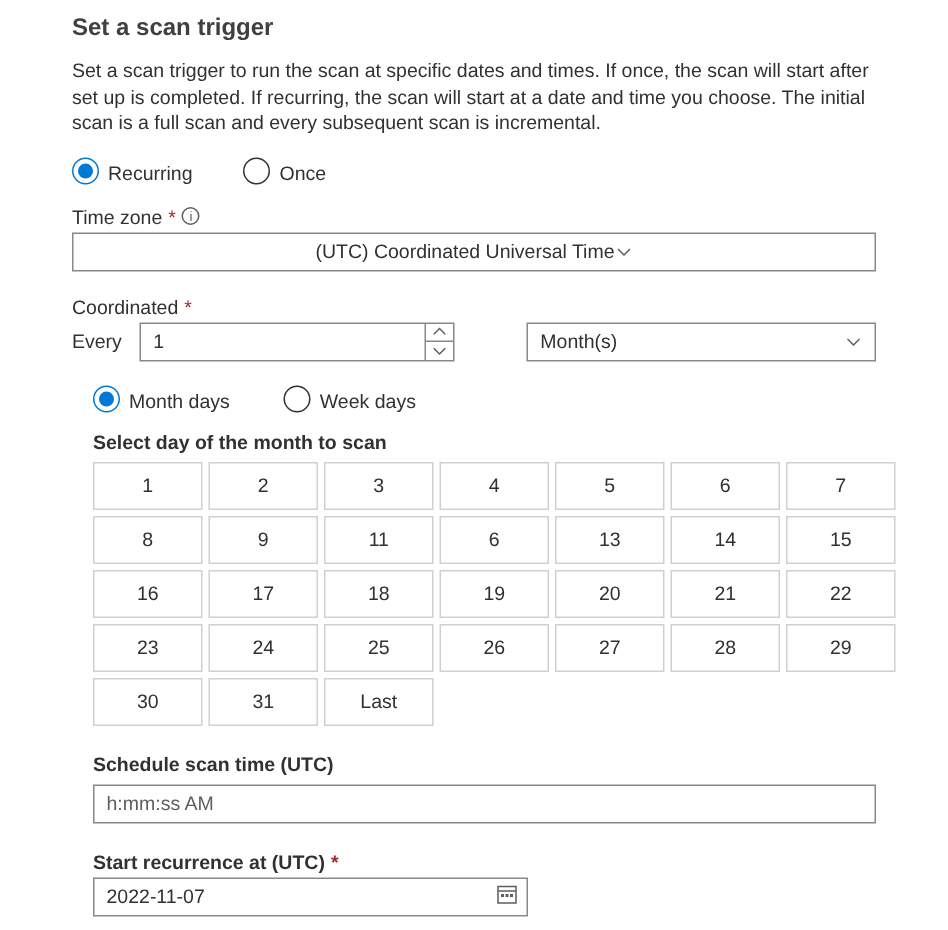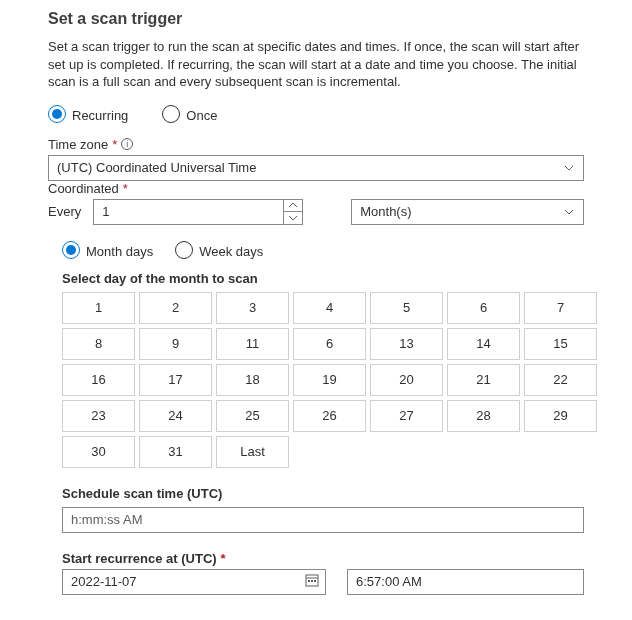--- a/index.html
+++ b/index.html
@@ -63,21 +63,21 @@
       <span class="outer"></span>
       <span>Once</span>
     </div>
   </div>
 
   <div class="label-line">
     <span>Time zone</span>
       <span class="req">*</span>
     <span class="info">i</span>
   </div>
-  <div class="select" style="">
+  <div class="select" style="margin-bottom:16px;justify-content:center;">
     <span>(UTC) Coordinated Universal Time</span>
     <span class="chev">
       <svg width="12" height="12" viewBox="0 0 12 12">
           <path d="M2 4l4 4 4-4" stroke="#605e5c" stroke-width="1" fill="none"></path>
         </svg>
     </span>
   </div>
 
   <div class="label-line">
     <span>Coordinated</span>
@@ -104,21 +104,21 @@
       <span>Month(s)</span>
       <span class="chev">
         <svg width="12" height="12" viewBox="0 0 12 12">
             <path d="M2 4l4 4 4-4" stroke="#605e5c" stroke-width="1" fill="none"></path>
           </svg>
       </span>
     </div>
   </div>
 
   <div class="indent">
-    <div class="radio-row" style="gap:22px; margin-bottom:12px;">
+    <div class="radio-row" style="gap:36px; margin-bottom:12px;">
       <div class="radio selected">
         <span class="outer">
             <span class="inner"></span>
           </span>
         <span>Month days</span>
       </div>
       <div class="radio">
         <span class="outer"></span>
         <span>Week days</span>
       </div>
@@ -172,19 +172,16 @@
         <span>
           <svg width="14" height="14" viewBox="0 0 14 14">
               <rect x="1" y="2" width="12" height="11" stroke="#605e5c" fill="none"></rect>
               <line x1="1" y1="5" x2="13" y2="5" stroke="#605e5c"></line>
               <rect x="3" y="7" width="2" height="2" fill="#605e5c"></rect>
               <rect x="6" y="7" width="2" height="2" fill="#605e5c"></rect>
               <rect x="9" y="7" width="2" height="2" fill="#605e5c"></rect>
             </svg>
         </span>
       </div>
-      <div class="time-input">
-        <span>6:57:00 AM</span>
-      </div>
     </div>
 
   </div>
 </div>
 
 </body></html>

